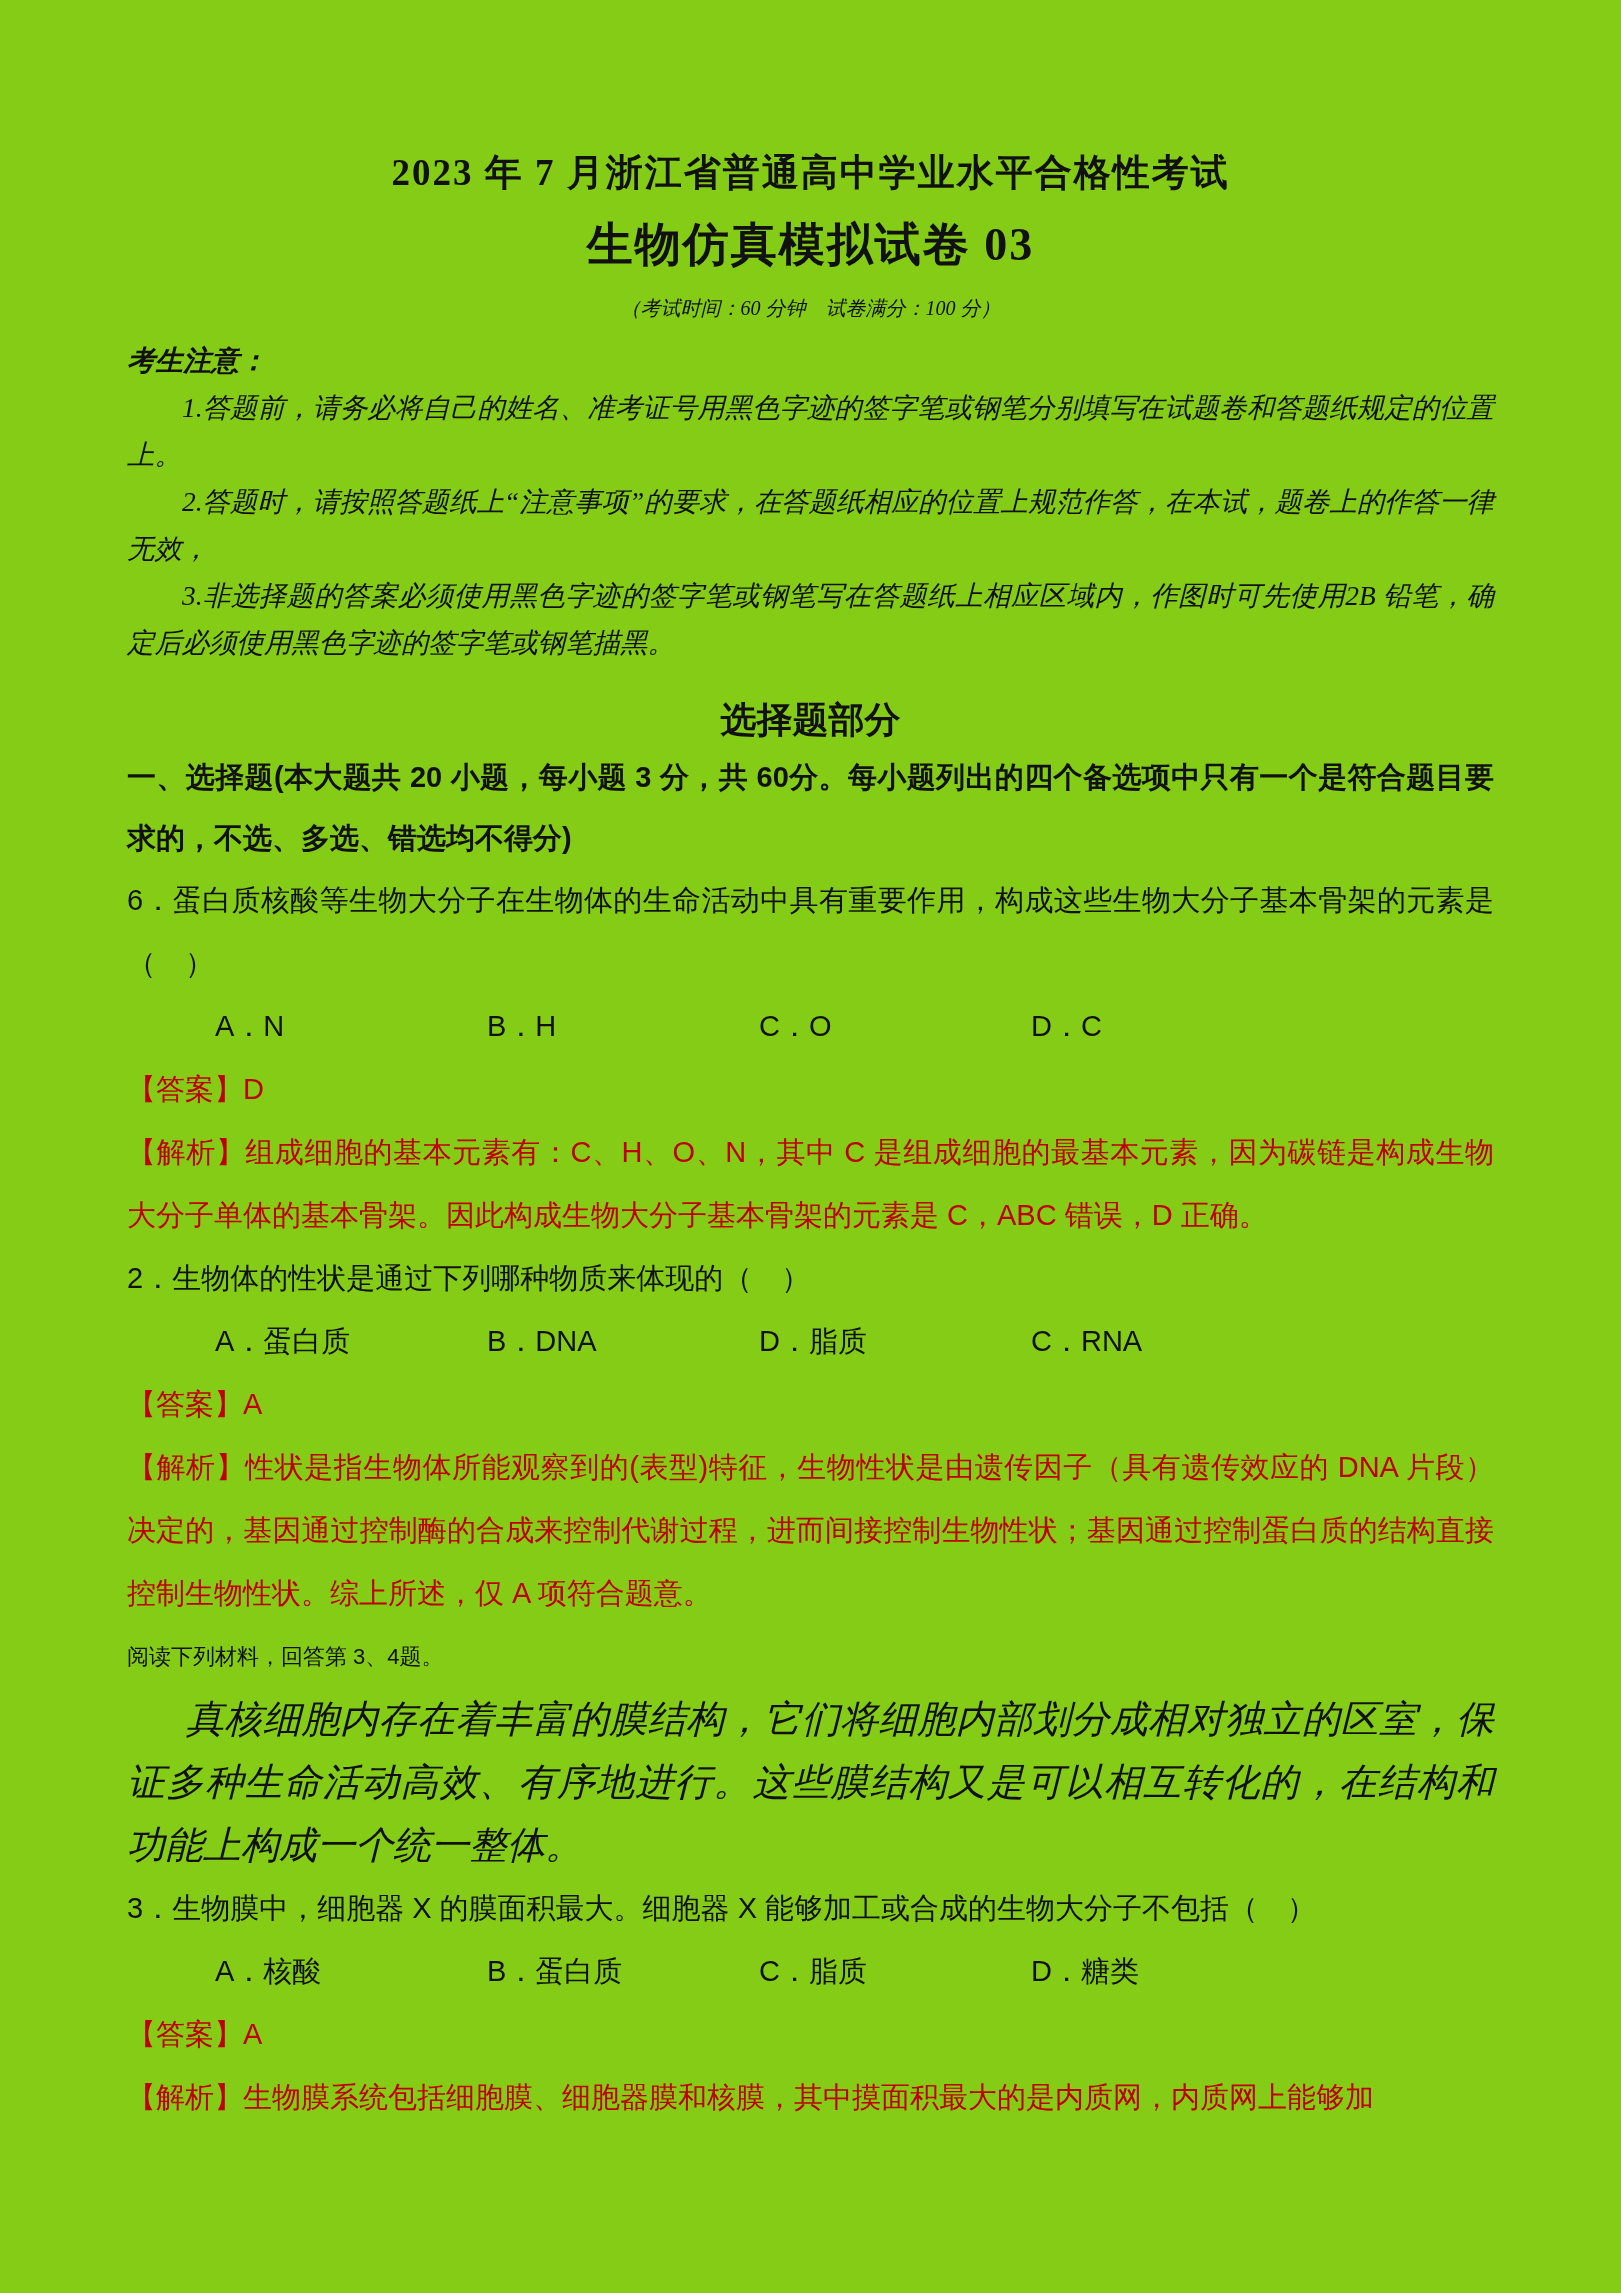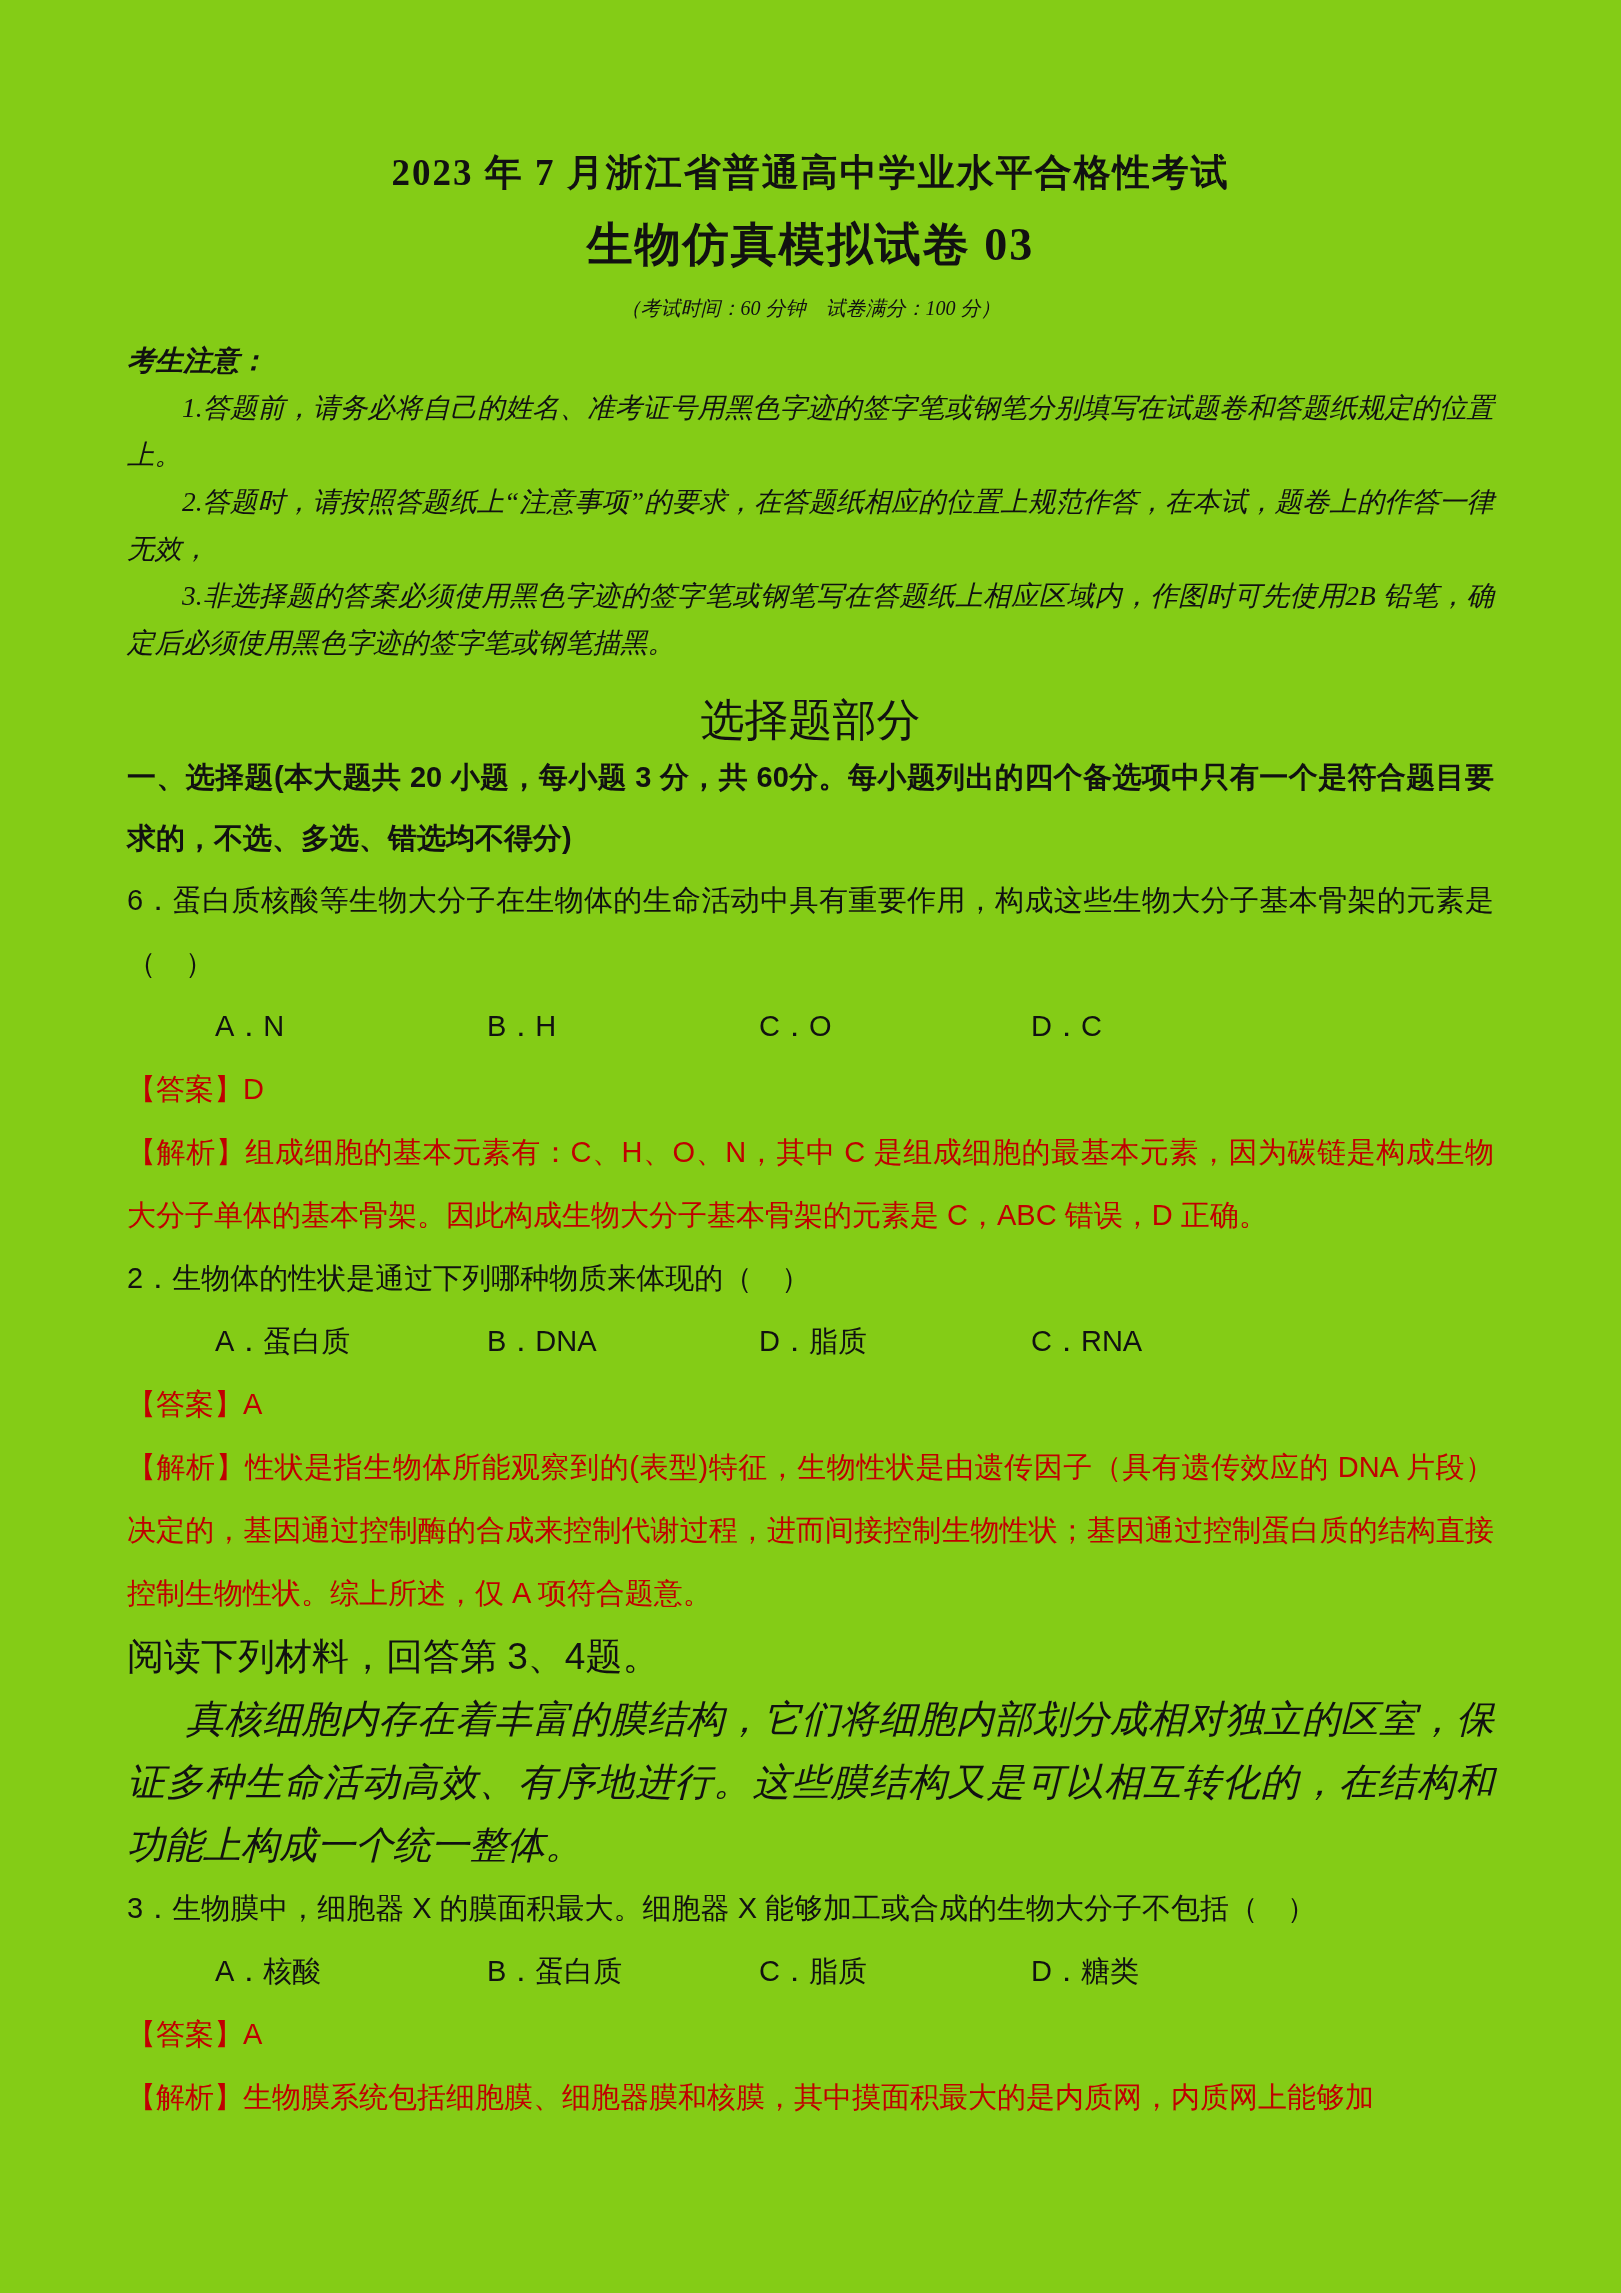--- a/index.html
+++ b/index.html
@@ -29,33 +29,33 @@
   .notice-title {
     font-family:"Liberation Serif","DejaVu Serif",serif;
     font-style:italic; font-weight:bold; font-size:28px; line-height:49px;
   }
   .notice-item {
     font-family:"Liberation Serif","DejaVu Serif",serif;
     font-style:italic; font-size:27.4px; line-height:47px;
     text-indent:55px; text-align:justify;
   }
   .section-title {
-    text-align:center; font-weight:normal; font-size:44px; line-height:55px; margin-top:25.5px;
+    text-align:center; font-weight:bold; font-size:36px; line-height:55px; margin-top:25.5px;
   }
   .section-rule {
     font-weight:bold; font-size:29px; line-height:61px; text-align:justify;
   }
   .q-stem { font-size:29px; line-height:63px; text-align:justify; }
   .options {
     display:grid; grid-template-columns:272px 272px 272px auto;
     padding-left:88px; font-size:29px; line-height:63px;
   }
   .ans-line, .ana-line { font-size:29px; line-height:63px; text-align:justify; }
   .red { color:#c00000; }
-  .reading-prompt { font-size:37px; line-height:63px; }
+  .reading-prompt { font-size:22px; line-height:63px; }
   .reading-passage {
     font-family:"Liberation Serif","DejaVu Serif",serif;
     font-style:italic; font-size:38px; line-height:63px;
     text-indent:59px; text-align:justify;
   }
 </style>
 </head>
 <body>
 
 <div class="page">

